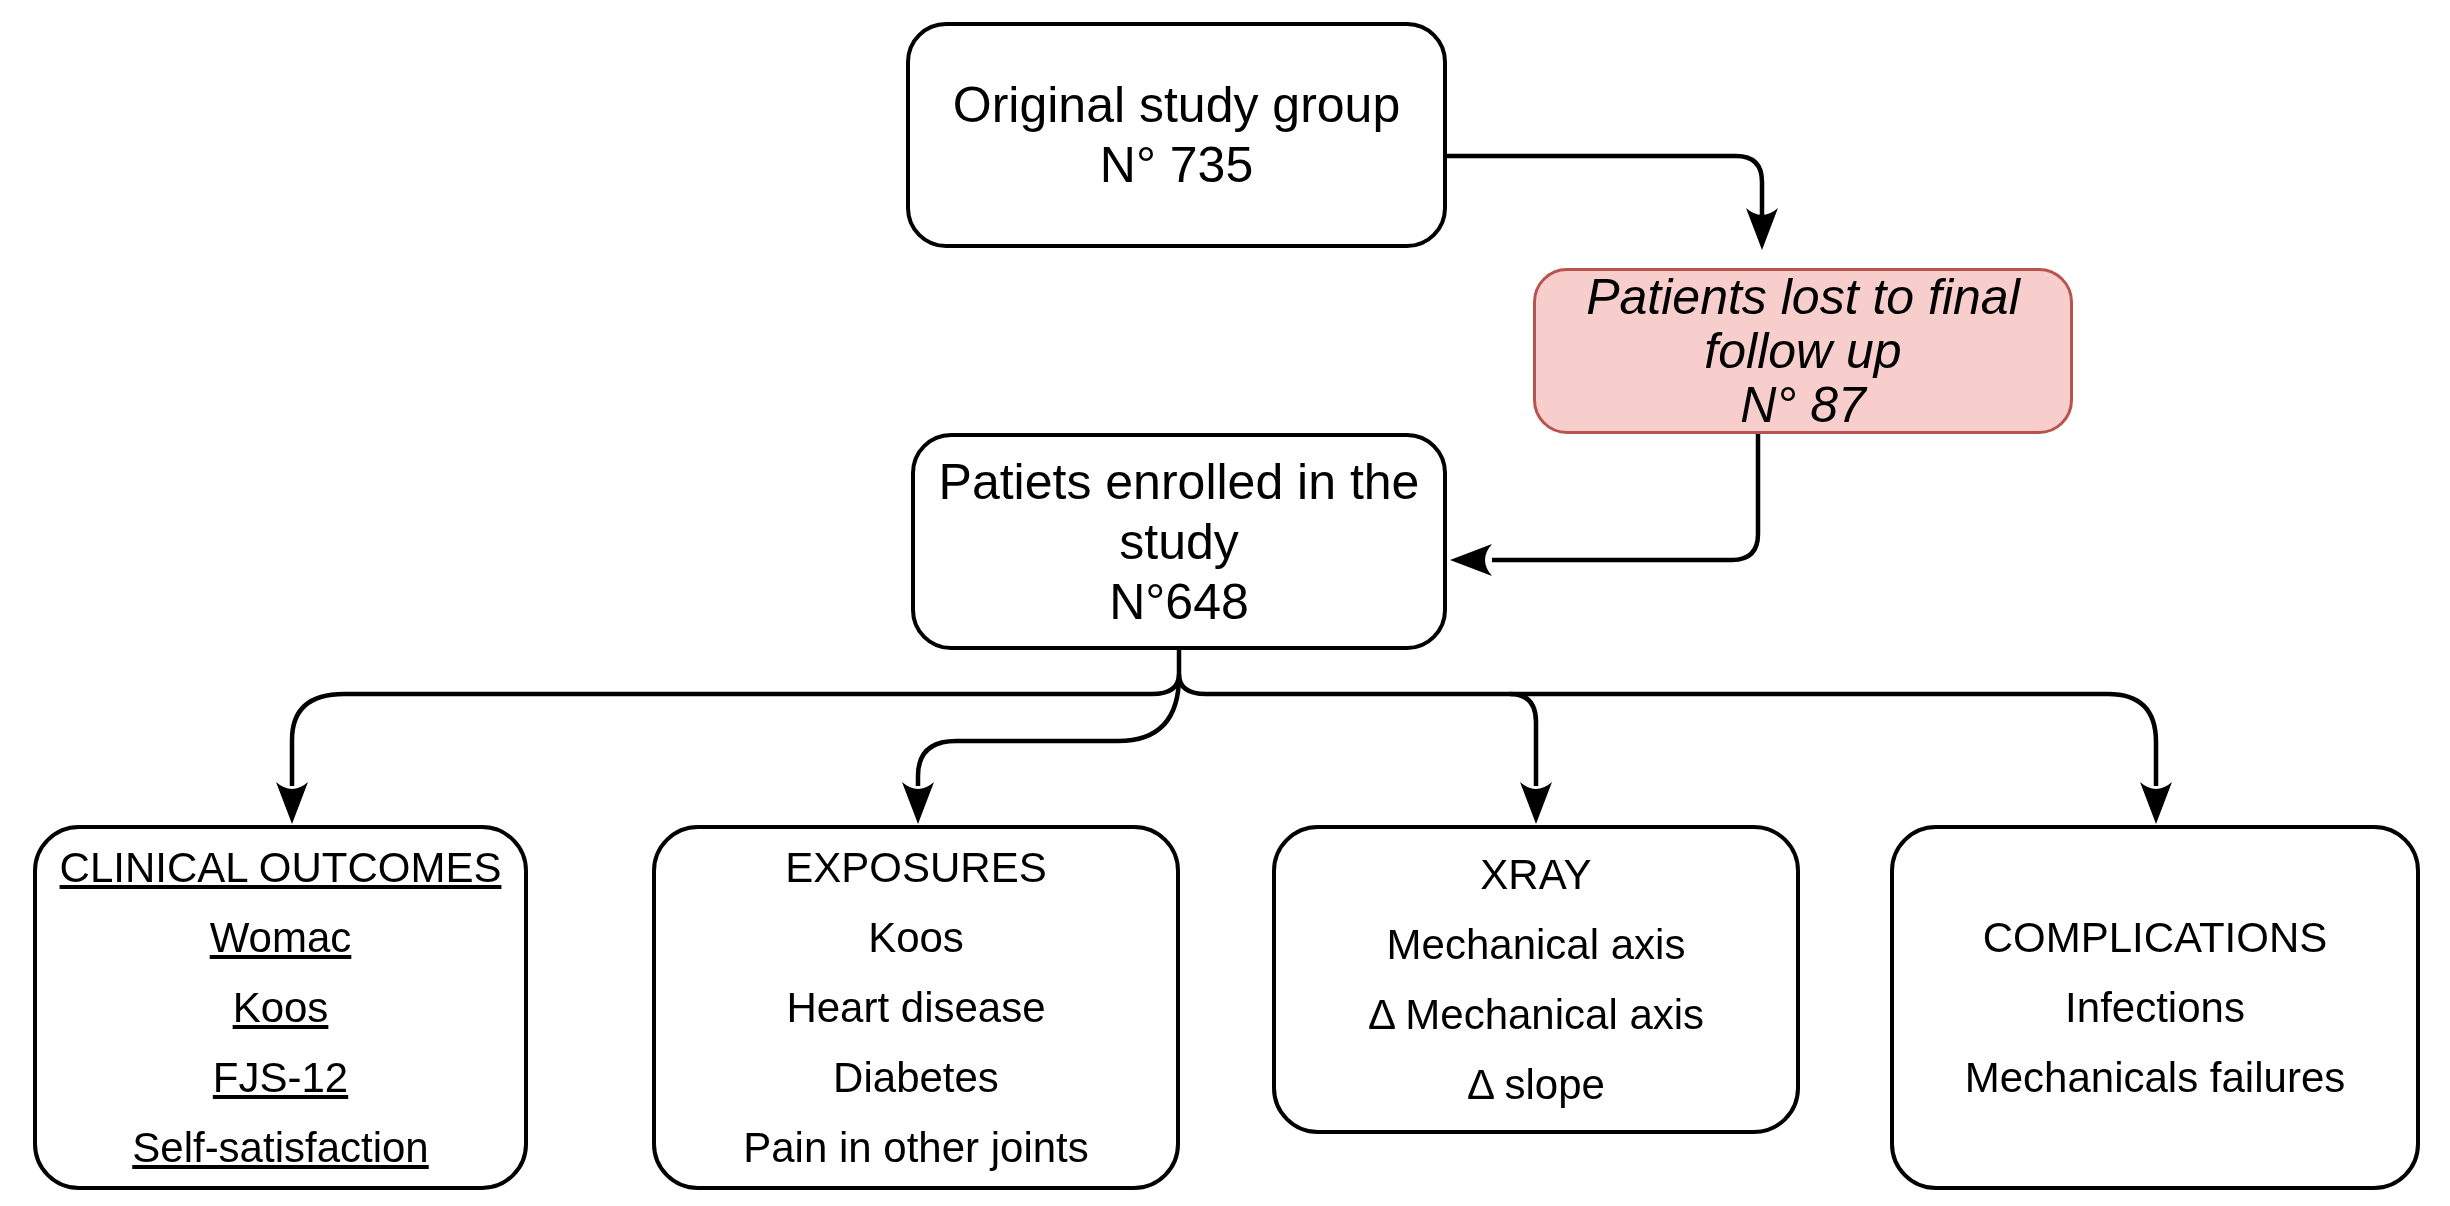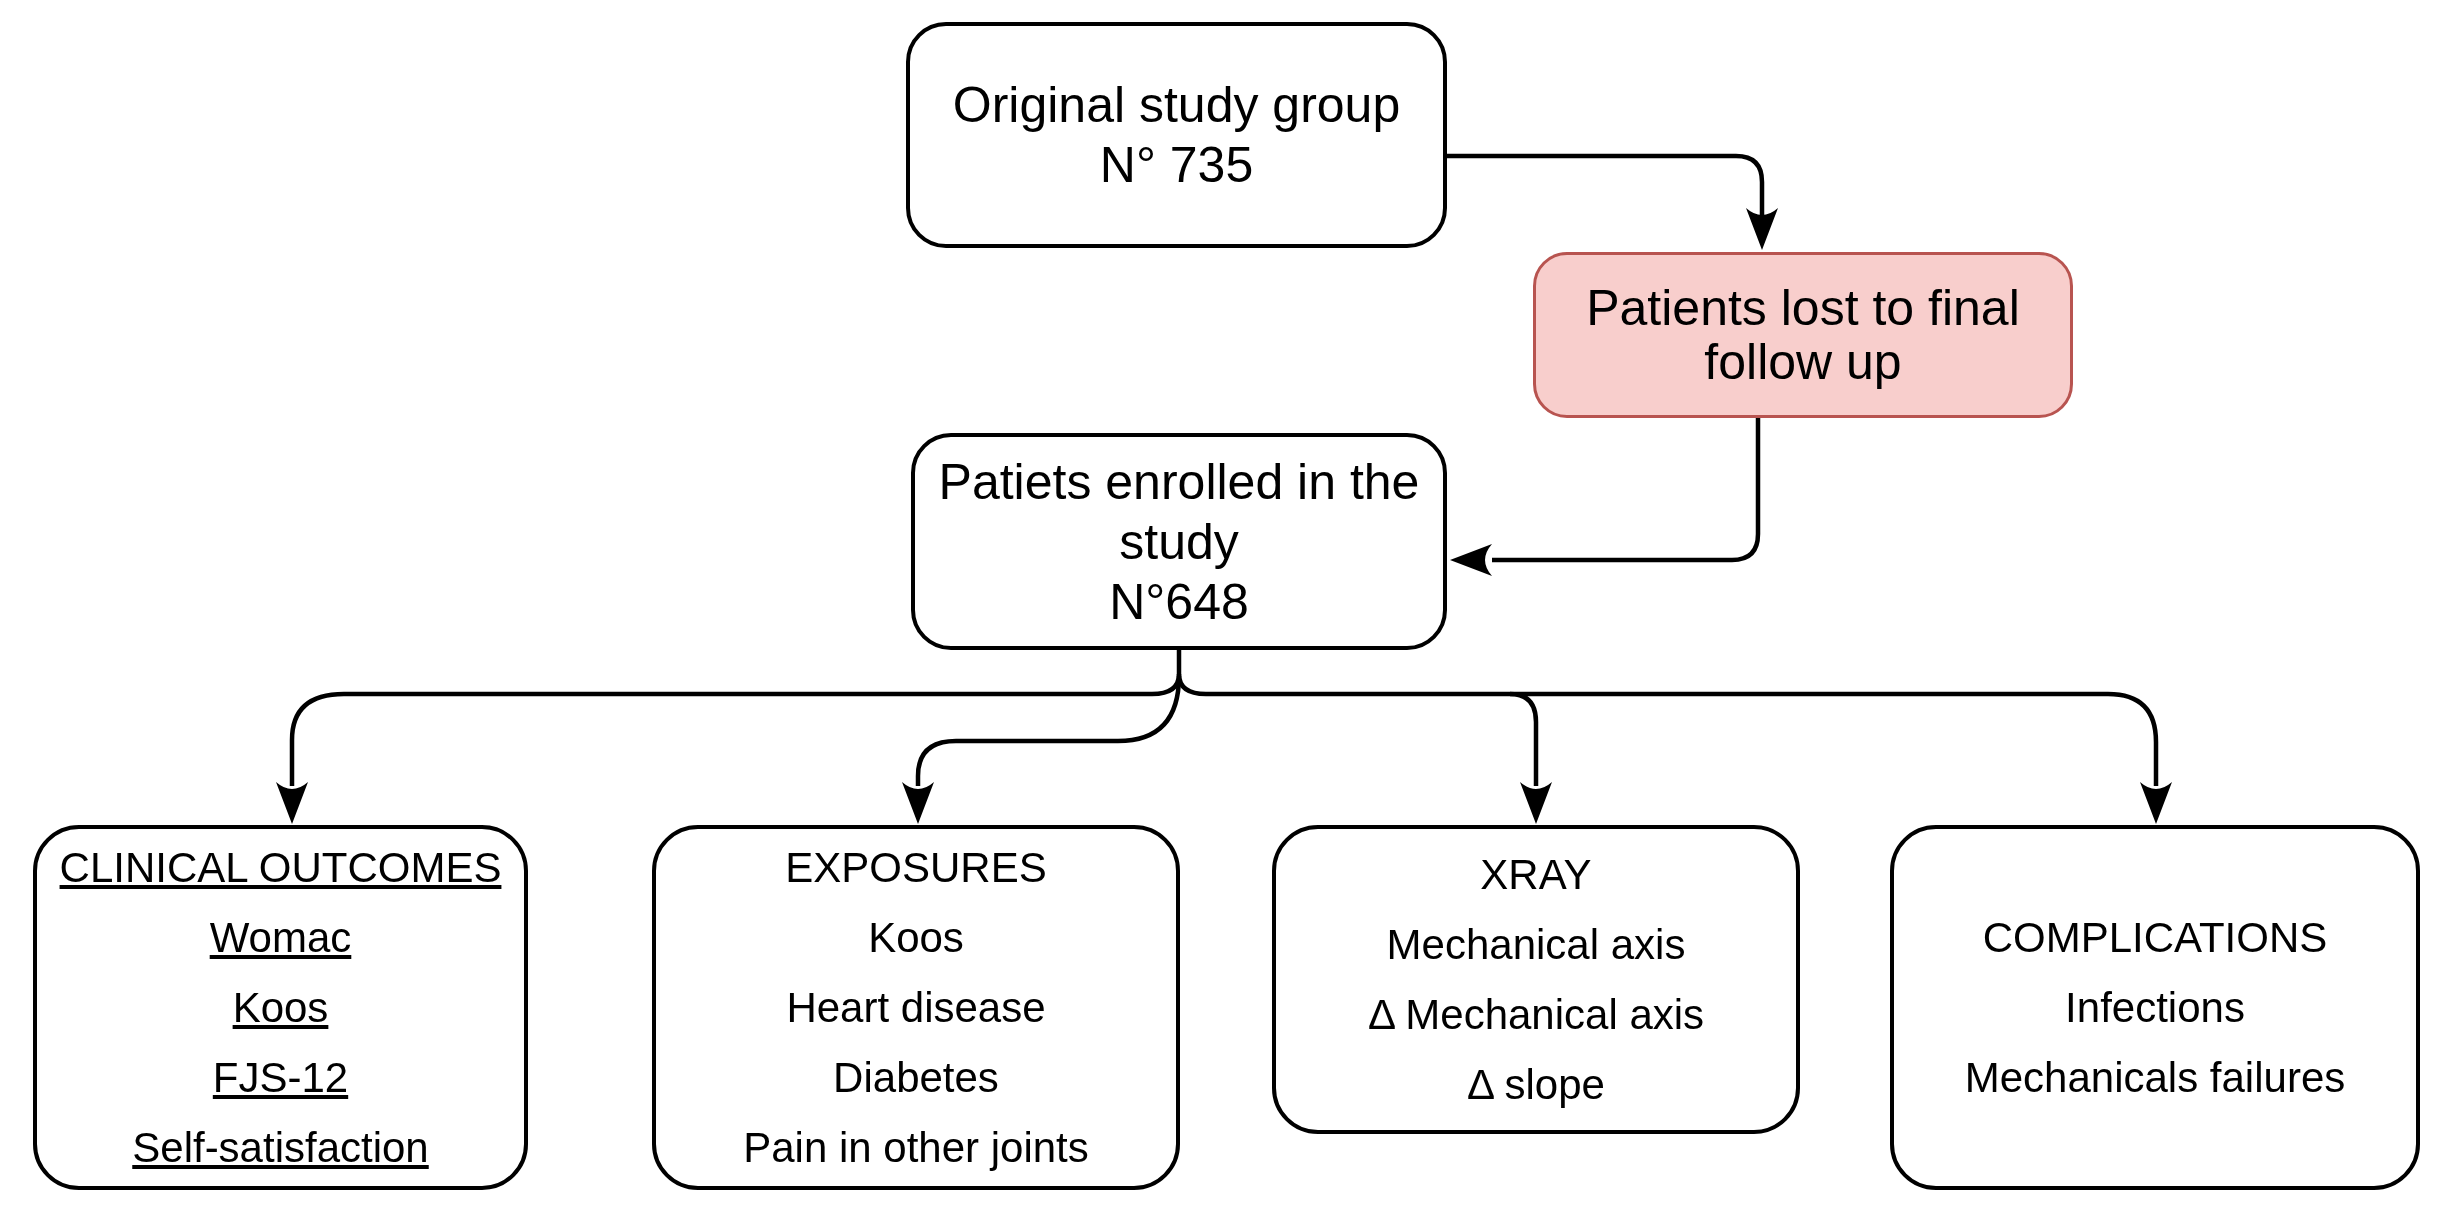--- a/index.html
+++ b/index.html
@@ -38,21 +38,21 @@
   .node.highlight{
     background:var(--c-highlight-fill);
     border:3px solid var(--c-highlight-border);
     border-radius:34px;
     font-size:50px;line-height:54px;
   }
   
   .node.bottom{font-size:42px;line-height:70px;border-radius:46px;}
 
   #node-original{left:906px;top:22px;width:541px;height:226px;}
-  #node-lost{left:1533px;top:252px;width:540px;height:166px;}
+  #node-lost{left:1533px;top:268px;width:540px;height:166px;font-style:italic;}
   #node-enrolled{left:911px;top:433px;width:536px;height:217px;}
   #node-clinical{left:33px;top:825px;width:495px;height:365px;text-decoration:underline;}
   #node-exposures{left:652px;top:825px;width:528px;height:365px;justify-content:center;}
   #node-xray{left:1272px;top:825px;width:528px;height:309px;}
   #node-complications{left:1890px;top:825px;width:530px;height:365px;}
 </style>
 </head>
 <body>
 
 <div class="canvas">
@@ -81,20 +81,21 @@
   </svg>
 
   <div class="node top" id="node-original">
     <div class="ln">Original study group</div>
     <div class="ln">N° 735</div>
   </div>
 
   <div class="node highlight" id="node-lost">
     <div class="ln">Patients lost to final</div>
     <div class="ln">follow up</div>
+    <div class="ln">N° 87</div>
   </div>
 
   <div class="node top" id="node-enrolled">
     <div class="ln">Patiets enrolled in the</div>
     <div class="ln">study</div>
     <div class="ln">N°648</div>
   </div>
 
   <div class="node bottom" id="node-clinical">
     <div class="ln">CLINICAL OUTCOMES</div>

